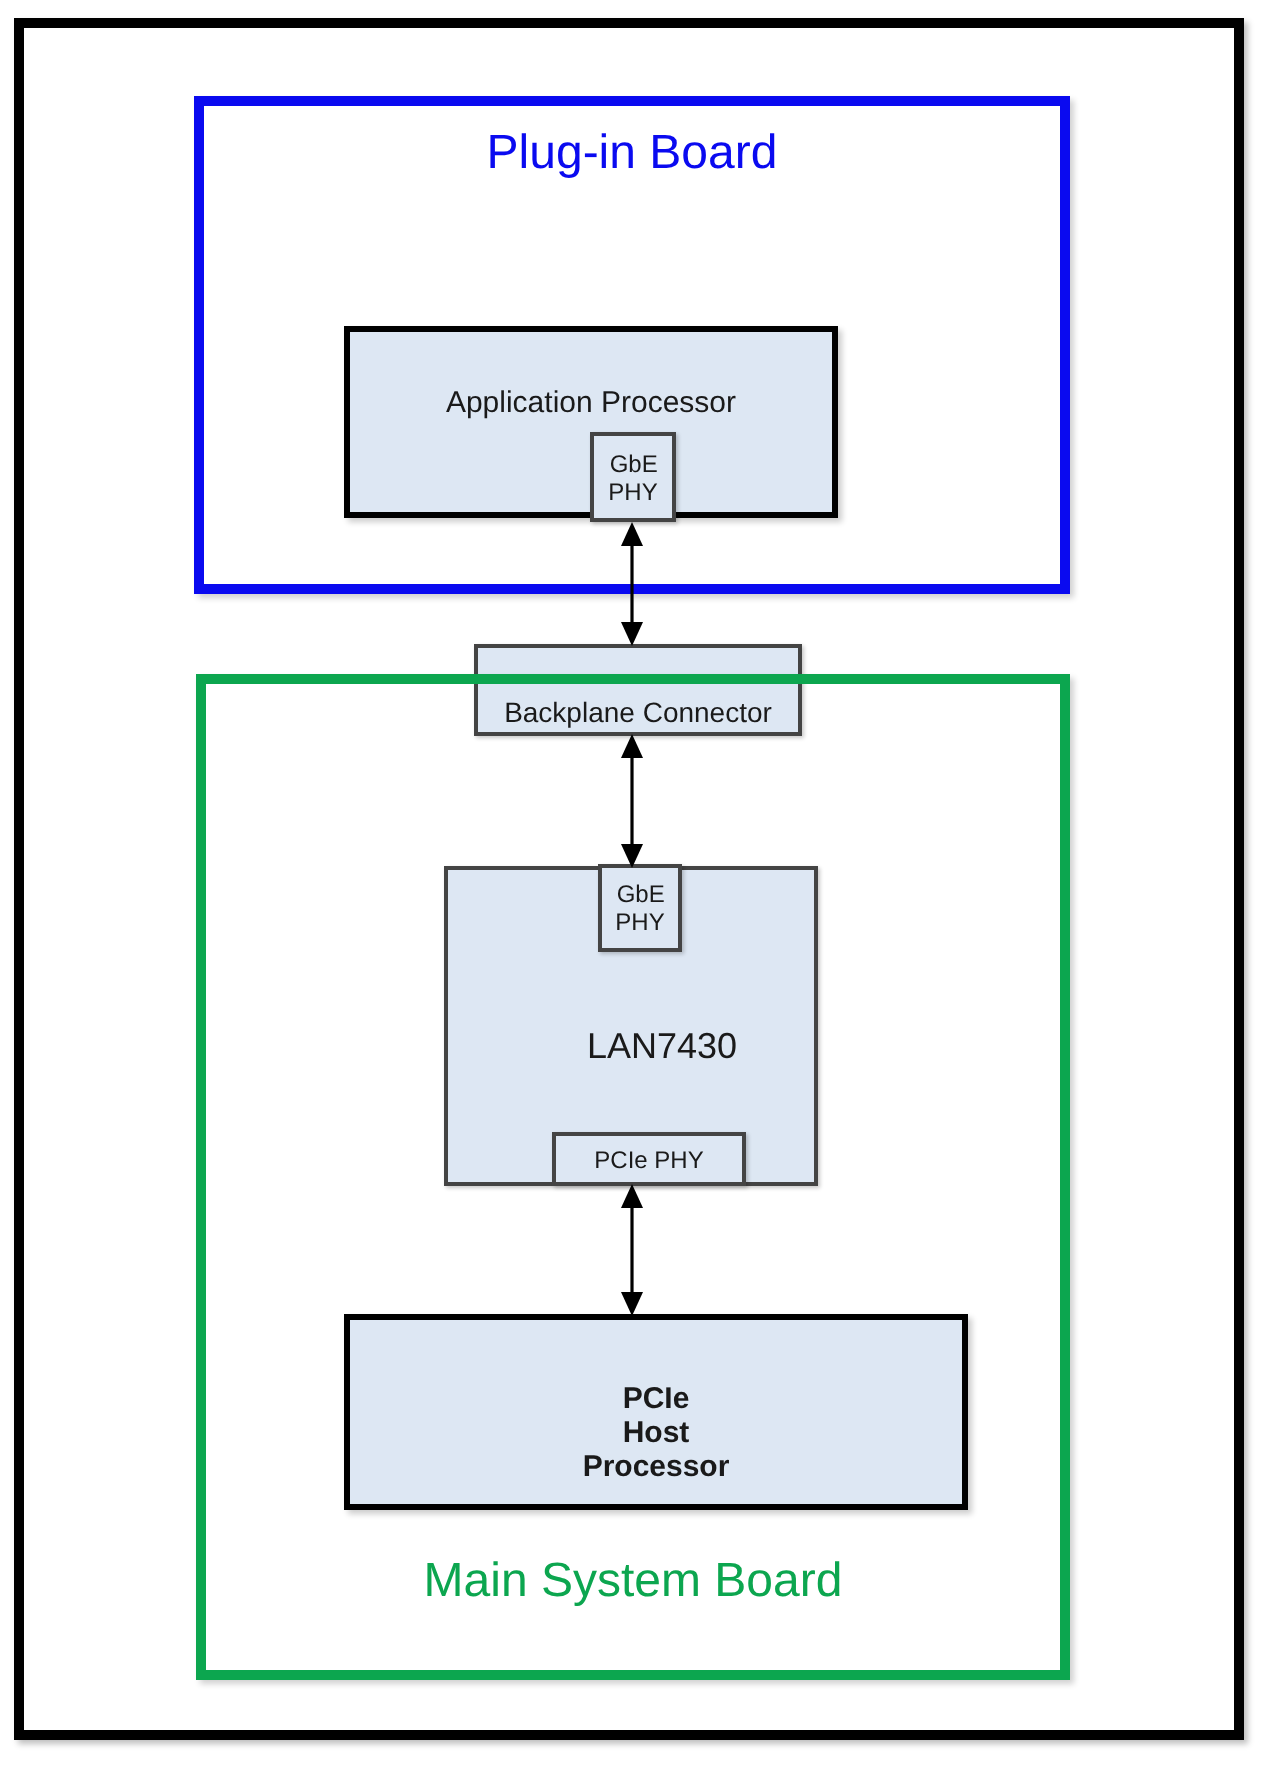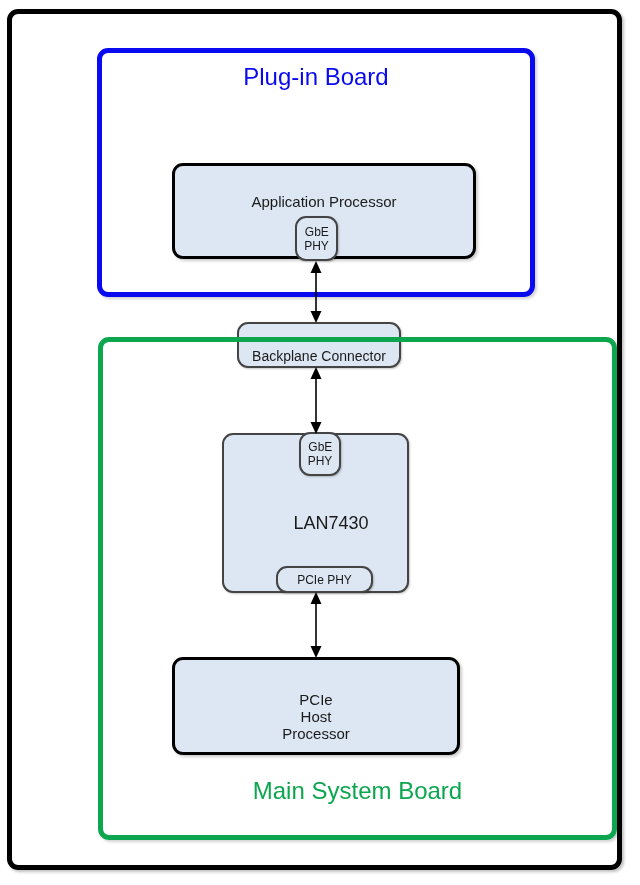--- a/index.html
+++ b/index.html
@@ -6,61 +6,61 @@
     --accent-blue:#0a0af0;
     --accent-green:#0ca64f;
     --box-fill:#dde7f3;
     --thin-border:#444444;
     --thick-border:#000000;
   }
   html,body{margin:0;padding:0;background:#ffffff;}
   body{font-family:"Liberation Sans",sans-serif;color:#1a1a1a;}
   #stage{position:relative;width:640px;height:885px;background:#fff;overflow:hidden;}
 
-  .abs{position:absolute;box-sizing:border-box;border-radius:11px;}
+  .abs{position:absolute;box-sizing:border-box;}
 
   .outer-frame{
     left:7px;top:9px;width:615px;height:861px;
     border:5px solid var(--thick-border);
     box-shadow:2px 2px 3px rgba(0,0,0,.25);
     background:transparent;
   }
 
   
   .board{border-width:5px;border-style:solid;background:transparent;}
   .board.blue{
     left:97px;top:48px;width:438px;height:249px;
     border-color:var(--accent-blue);
     box-shadow:2px 2px 3px rgba(0,0,0,.18);
   }
   .board.green{
-    left:98px;top:337px;width:519px;height:503px;
+    left:98px;top:337px;width:437px;height:503px;
     border-color:var(--accent-green);
     box-shadow:2px 2px 3px rgba(0,0,0,.18);
   }
   .board-label{
     position:absolute;left:0;width:100%;
     text-align:center;font-size:24px;line-height:28px;
   }
   .board.blue .board-label{top:10px;color:var(--accent-blue);}
   .board.green .board-label{bottom:30px;color:var(--accent-green);}
 
   
   .big-box{
     background:var(--box-fill);
     border:3px solid var(--thick-border);
     box-shadow:2px 2px 3px rgba(0,0,0,.2);
   }
-  .app-box{left:172px;top:163px;width:304px;height:96px;padding-left:26px;}
+  .app-box{left:172px;top:163px;width:247px;height:96px;padding-left:26px;}
   .app-label{position:absolute;top:28px;left:0;width:100%;text-align:center;font-size:15px;line-height:15px;}
   .host-box{
-    left:172px;top:657px;width:288px;height:98px;
+    left:172px;top:657px;width:312px;height:98px;
     display:flex;align-items:center;justify-content:center;
     text-align:center;font-size:15px;line-height:17px;
-    white-space:pre-line;padding-top:20px;
+    white-space:pre-line;padding-top:20px;font-weight:bold;
   }
 
   
   .small-box{
     background:var(--box-fill);
     border:2px solid var(--thin-border);
     box-shadow:1px 1px 2px rgba(0,0,0,.22);
     display:flex;align-items:center;justify-content:center;
     text-align:right;
   }

